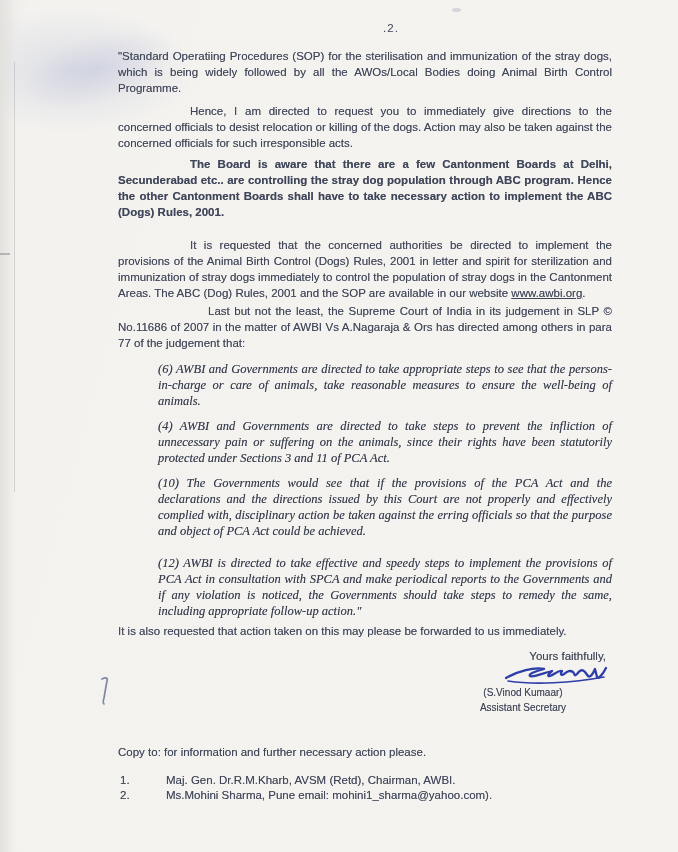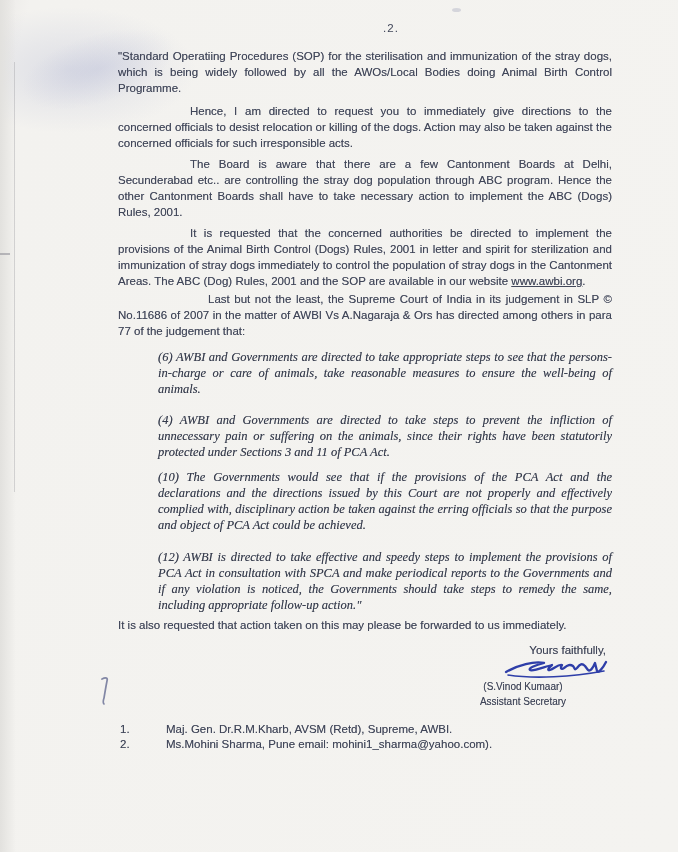--- a/index.html
+++ b/index.html
@@ -22,28 +22,28 @@
     transform:rotate(-17deg);}
   .dash-left{position:absolute;left:0;top:253px;width:10px;height:2px;background:rgba(130,130,140,0.5);}
   .dot-tr{position:absolute;left:452px;top:8px;width:9px;height:4px;border-radius:50%;background:rgba(175,178,195,0.45);}
 
   .content{position:absolute;left:118px;top:0;width:494px;}
   .pgno{margin:22px -118px 0 -66px;text-align:center;font-size:11.5px;letter-spacing:1px;}
   p{margin:0;}
   .p{font-size:11.5px;line-height:16px;text-align:justify;text-shadow:0 0 0.5px rgba(64,70,89,0.55);}
   .indent{text-indent:72px;}
   .indent-lg{text-indent:90px;}
-  .mt1{margin-top:14px;} .mt2{margin-top:7px;} .mt3{margin-top:5px;} .mt4{margin-top:5px;} .mt5{margin-top:2px;}
+  .mt1{margin-top:14px;} .mt2{margin-top:7px;} .mt3{margin-top:5px;font-weight:bold;} .mt4{margin-top:17px;} .mt5{margin-top:2px;}
   .link{text-decoration:underline;}
   .quote{
     margin-left:40px;font-size:12.5px;line-height:16px;text-align:justify;
     font-family:"Liberation Serif", serif;font-style:italic;color:#363c4d;
     text-shadow:0 0 0.5px rgba(54,60,77,0.55);
   }
-  .qm1{margin-top:10px;} .qm2{margin-top:15px;} .qm3{margin-top:9px;} .qm4{margin-top:16px;}
+  .qm1{margin-top:10px;} .qm2{margin-top:9px;} .qm3{margin-top:9px;} .qm4{margin-top:16px;}
   .closing{margin-top:4px;}
   .sig-block{margin:10px 0 0 auto;width:178px;text-align:center;}
   .sig-block .val{font-size:11.5px;line-height:15px;text-align:right;padding-right:6px;text-shadow:0 0 0.5px rgba(64,70,89,0.55);}
   .sig-svg{display:block;margin:-3px 0 -2px auto;}
   .sig-block .nm,.sig-block .ttl{font-size:10px;line-height:15px;text-shadow:0 0 0.5px rgba(64,70,89,0.55);}
   .copy-heading{margin-top:30px;font-size:11.5px;line-height:15px;text-shadow:0 0 0.5px rgba(64,70,89,0.55);}
   .copy-list{margin-top:13px;}
   .copy-row{display:flex;font-size:11.5px;line-height:15px;text-shadow:0 0 0.5px rgba(64,70,89,0.55);}
   .copy-row .num{width:46px;flex:0 0 46px;padding-left:2px;}
   .pen-mark{position:absolute;left:96px;top:674px;}
@@ -83,25 +83,26 @@
     <div class="sig-block">
       <p class="val">Yours faithfully,</p>
       <svg class="sig-svg" width="112" height="26" viewBox="0 0 112 26">
         <path d="M6,17 C18,10 34,6 44,8 C36,10 28,13 30,15 C32,17 44,12 52,10 C48,13 47,16 50,15 C54,14 58,9 62,10 C60,13 61,15 64,13 C68,10 70,9 73,11 C75,13 74,16 77,13 C80,9 82,8 85,11 L88,15 C90,17 93,13 95,8 L97,16 C98,19 103,13 106,7" fill="none" stroke="#2e3ea8" stroke-width="2.3" stroke-linecap="round" stroke-linejoin="round"></path>
         <path d="M8,20 C34,24 72,22 104,16" fill="none" stroke="#2e3ea8" stroke-width="1.6" stroke-linecap="round"></path>
       </svg>
       <p class="nm">(S.Vinod Kumaar)</p>
       <p class="ttl">Assistant Secretary</p>
     </div>
 
+    <p class="copy-heading">Copy to: for information and further necessary action please.</p>
 
     <div class="copy-list">
       <div class="copy-row">
         <span class="num">1.</span>
-        <span class="txt">Maj. Gen. Dr.R.M.Kharb, AVSM (Retd), Supreme, AWBI.</span>
+        <span class="txt">Maj. Gen. Dr.R.M.Kharb, AVSM (Retd), Chairman, AWBI.</span>
       </div>
       <div class="copy-row">
         <span class="num">2.</span>
         <span class="txt">Ms.Mohini Sharma, Pune email: mohini1_sharma@yahoo.com).</span>
       </div>
     </div>
 
   </div>
 
   <svg class="pen-mark" width="18" height="34" viewBox="0 0 18 34">

